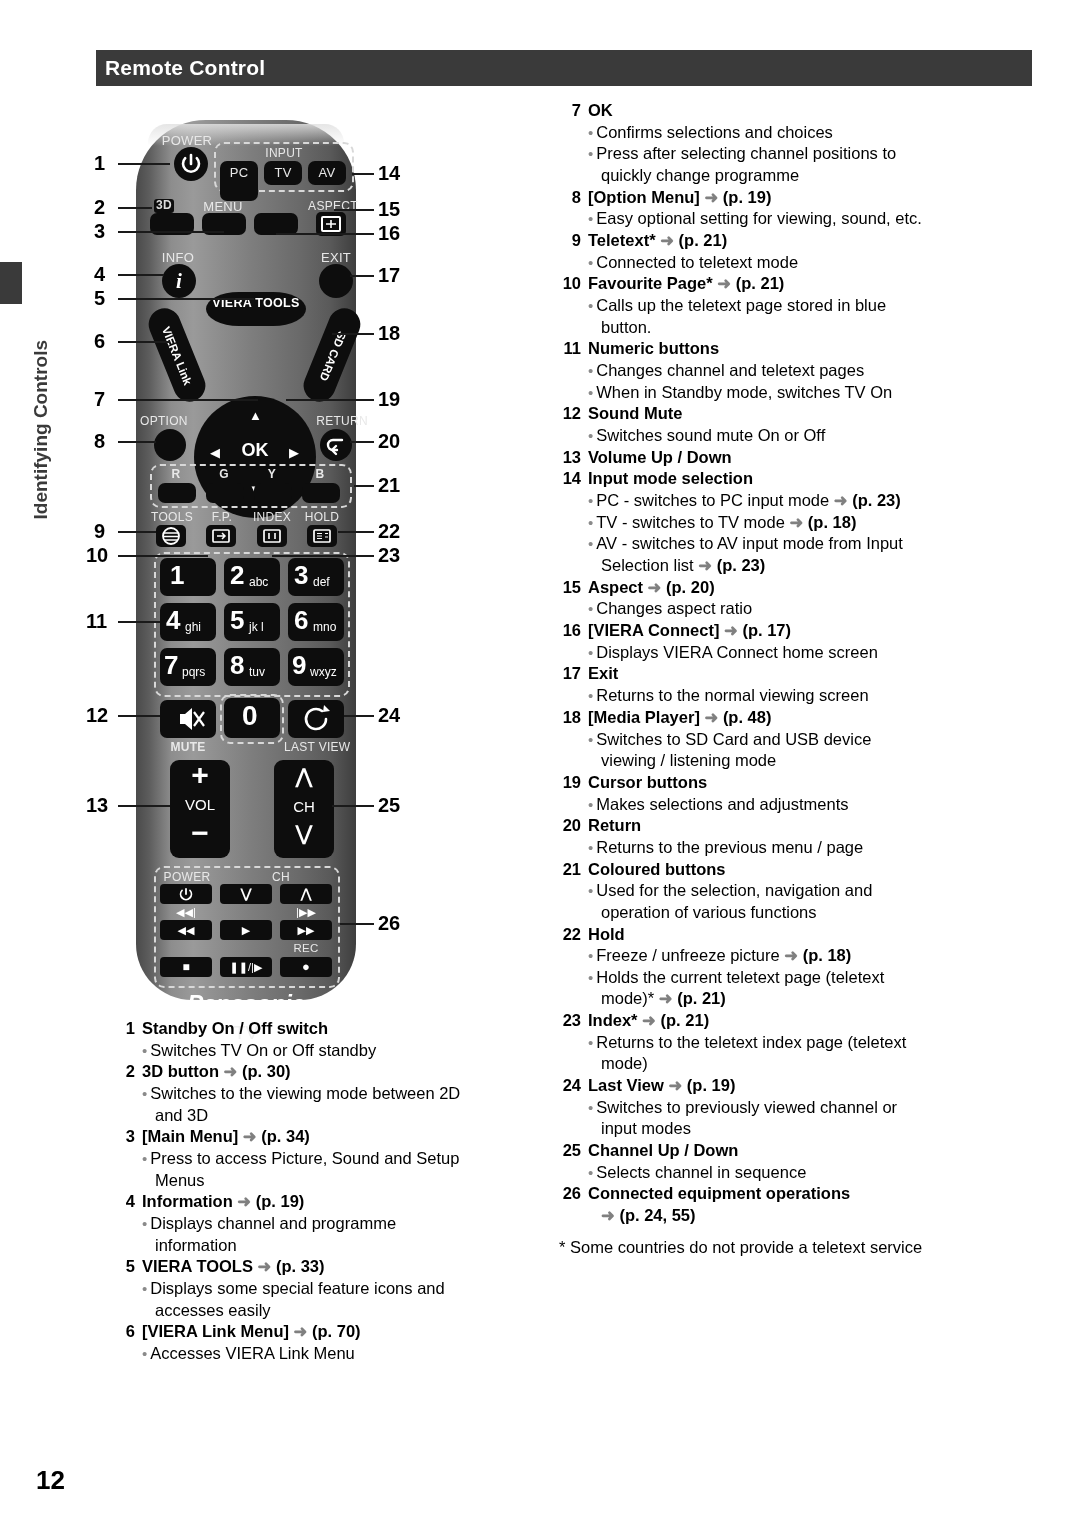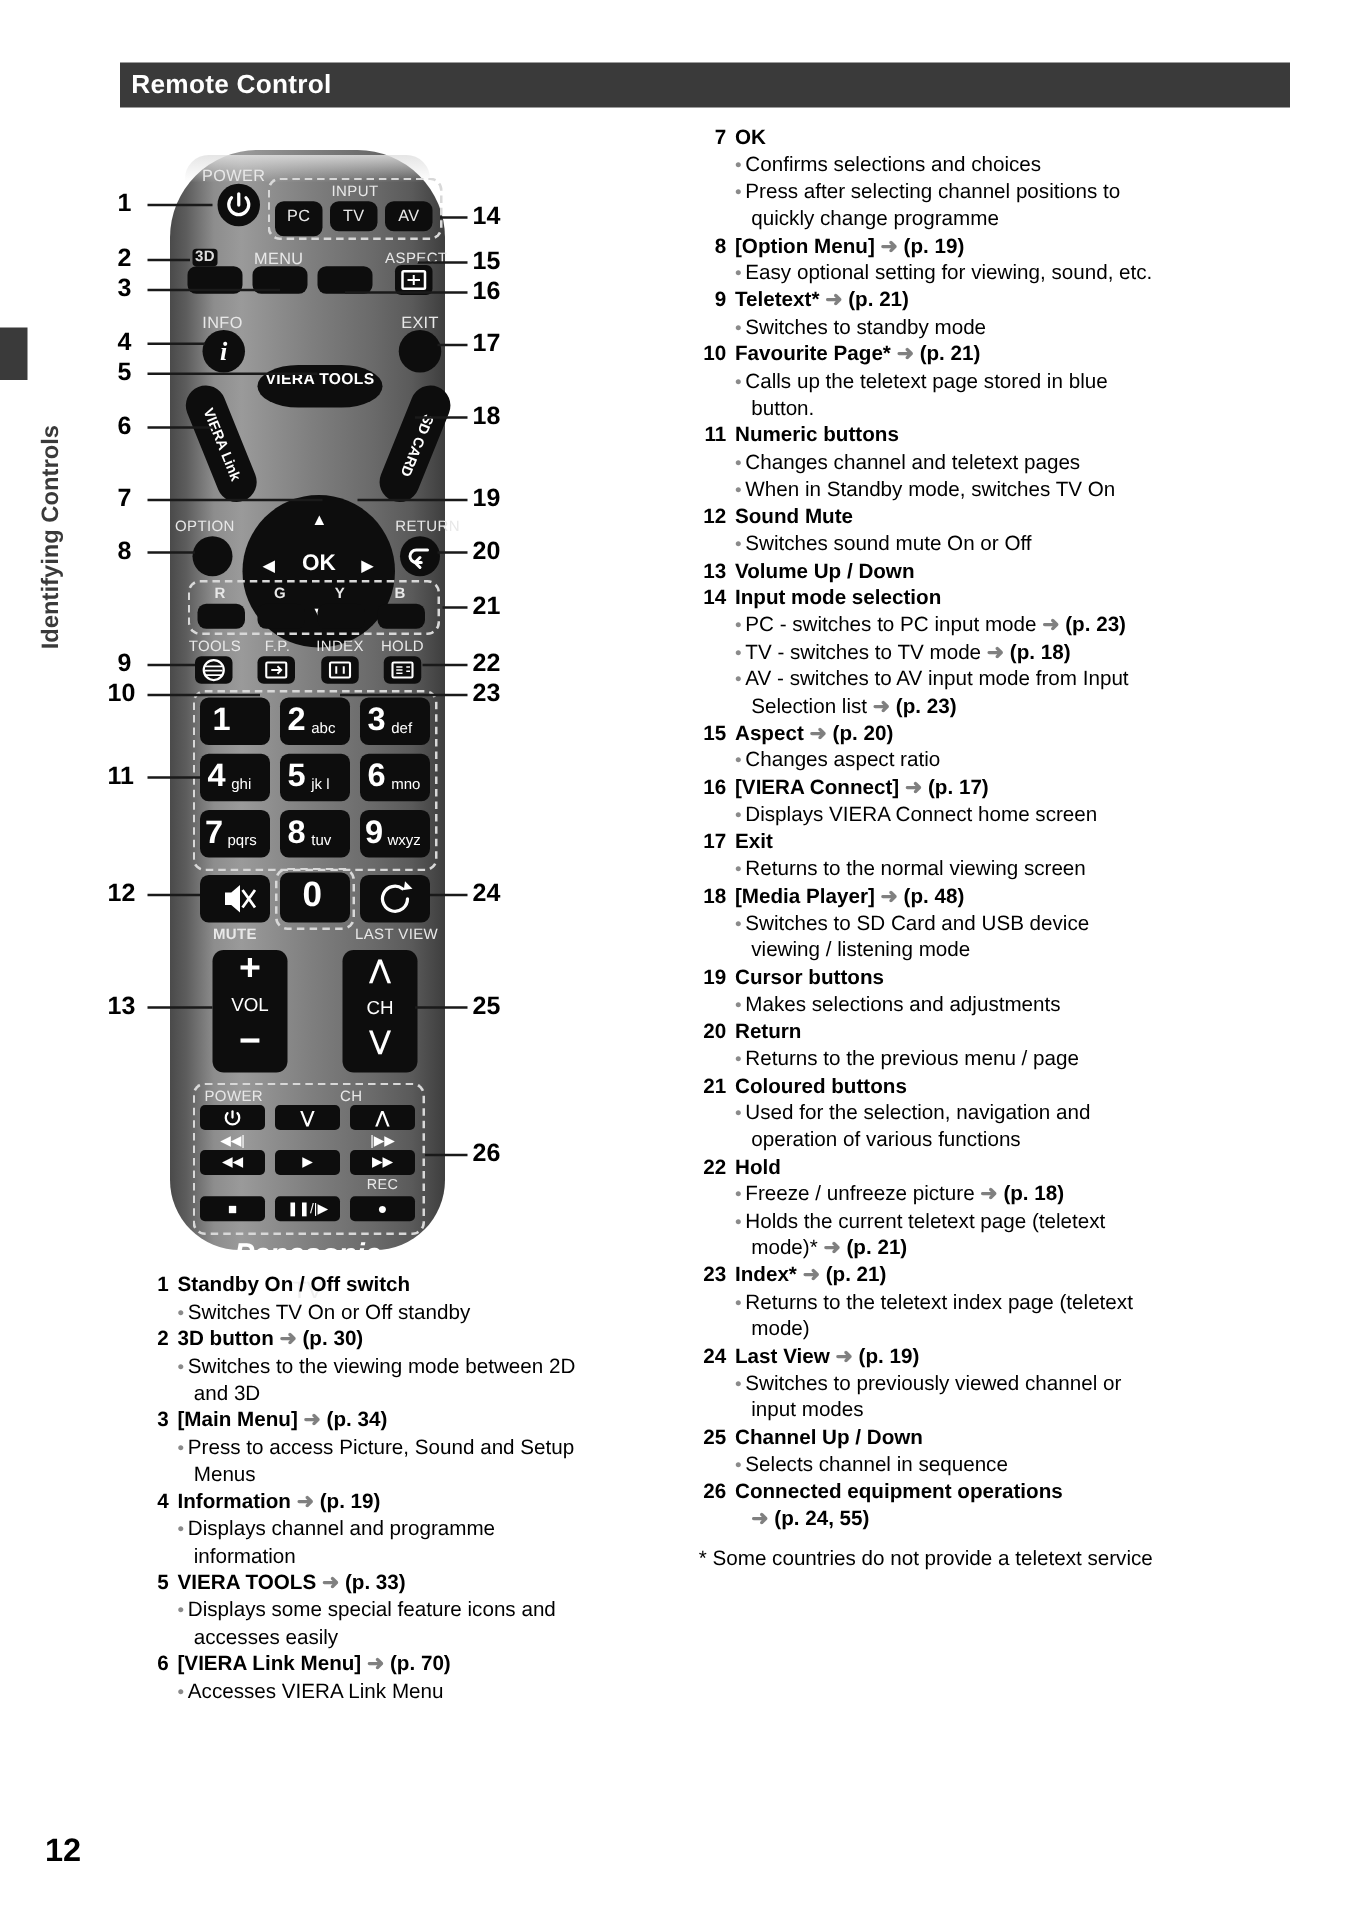--- a/index.html
+++ b/index.html
@@ -144,21 +144,21 @@
   <div class="lbl" style="left:64px; top:33px; width:74px; font-size:13px;">POWER</div>
   <div class="blk" style="left:88px; top:47px; width:34px; height:34px; border-radius:50%;">
     <svg width="34" height="34" viewBox="0 0 34 34">
       <path d="M17 8 L17 17" stroke="#fff" stroke-width="2.6" fill="none" stroke-linecap="round"></path>
       <path d="M11.2 11.2 A8 8 0 1 0 22.8 11.2" stroke="#fff" stroke-width="2.6" fill="none" stroke-linecap="round"></path>
     </svg>
   </div>
 
   <div class="dash" style="left:128px; top:42px; width:140px; height:50px;"></div>
   <div class="lbl" style="left:128px; top:46px; width:140px; font-size:12px;">INPUT</div>
-  <div class="blk" style="left:134px; top:61px; width:38px; height:28px;text-decoration:underline;">
+  <div class="blk" style="left:134px; top:61px; width:38px; height:40px;text-decoration:underline;">
     <div class="lbl" style="left:0; top:4px; width:38px; font-size:13px;">PC</div>
   </div>
   <div class="blk" style="left:178px; top:61px; width:38px; height:24px;">
     <div class="lbl" style="left:0; top:4px; width:38px; font-size:13px;">TV</div>
   </div>
   <div class="blk" style="left:222px; top:61px; width:38px; height:24px;">
     <div class="lbl" style="left:0; top:4px; width:38px; font-size:13px;">AV</div>
   </div>
 
   <div class="blk" style="left:68px; top:99px; width:20px; height:14px; border-radius:3px;"></div>
@@ -520,21 +520,21 @@
       <div class="entry-num">8</div>
       <div class="entry-body">
         <div class="entry-title">[Option Menu]<span class="arrow"> ➜ </span><span class="pg">(p. 19)</span></div>
         <div class="bullet-line">Easy optional setting for viewing, sound, etc.</div>
       </div>
     </div>
     <div class="entry">
       <div class="entry-num">9</div>
       <div class="entry-body">
         <div class="entry-title">Teletext*<span class="arrow"> ➜ </span><span class="pg">(p. 21)</span></div>
-        <div class="bullet-line">Switches to standby mode</div>
+        <div class="bullet-line">Connected to teletext mode</div>
       </div>
     </div>
     <div class="entry">
       <div class="entry-num">10</div>
       <div class="entry-body">
         <div class="entry-title">Favourite Page*<span class="arrow"> ➜ </span><span class="pg">(p. 21)</span></div>
         <div class="bullet-line">Calls up the teletext page stored in blue</div>
         <div class="bullet-line cont">button.</div>
       </div>
     </div>

